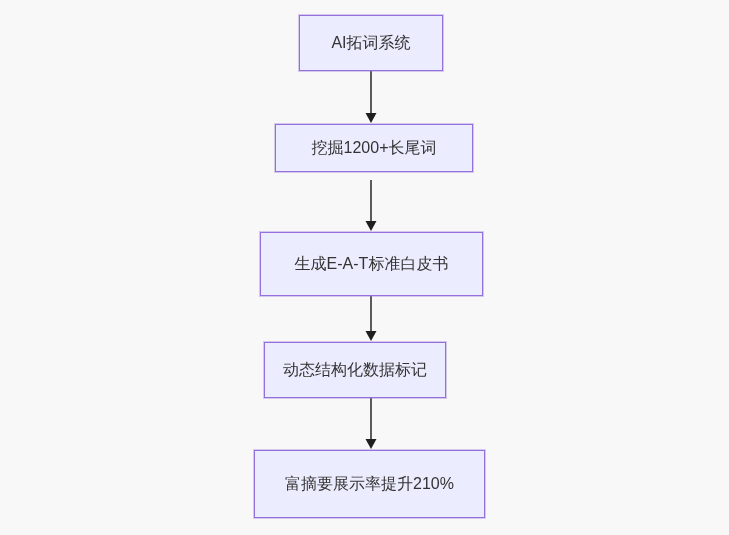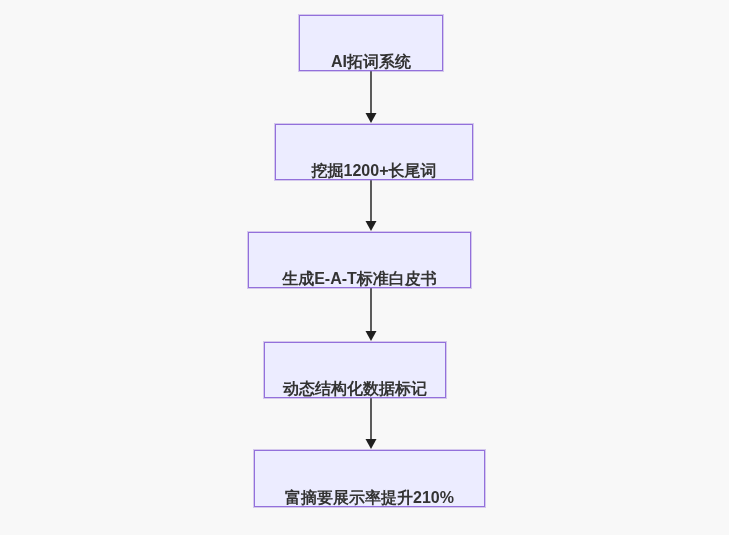--- a/index.html
+++ b/index.html
@@ -35,27 +35,26 @@
   .edge-head {
     fill: var(--arrowhead);
     stroke: none;
   }
   .node {
     position: absolute;
     background: var(--node-fill);
     border: 1px solid var(--node-border);
     box-shadow: 0 0 0 1px var(--node-border-halo);
     display: flex;
-    align-items: flex-end;
+    align-items: center;
     justify-content: center;
     color: var(--text);
     font-size: 16px;
     line-height: 1;
     white-space: nowrap;
-    font-weight: bold;
   }
 </style>
 </head>
 <body>
 
 <div class="canvas">
 
   <svg class="edges-layer" width="729" height="535" viewBox="0 0 729 535">
     <g>
       <line class="edge-line" x1="371" y1="71" x2="371" y2="114"></line>
@@ -72,29 +71,29 @@
     <g>
       <line class="edge-line" x1="371" y1="398" x2="371" y2="440"></line>
       <polygon class="edge-head" points="371,449 365.5,439 376.5,439"></polygon>
     </g>
   </svg>
 
   <div class="node" style="left:299px; top:15px;  width:144px; height:56px">
     <span>AI拓词系统</span>
   </div>
 
-  <div class="node" style="left:275px; top:124px; width:198px; height:56px">
+  <div class="node" style="left:275px; top:124px; width:198px; height:48px">
     <span>挖掘1200+长尾词</span>
   </div>
 
-  <div class="node" style="left:248px; top:232px; width:223px; height:56px">
+  <div class="node" style="left:260px; top:232px; width:223px; height:64px">
     <span>生成E-A-T标准白皮书</span>
   </div>
 
   <div class="node" style="left:264px; top:342px; width:182px; height:56px">
     <span>动态结构化数据标记</span>
   </div>
 
-  <div class="node" style="left:254px; top:450px; width:231px; height:57px">
+  <div class="node" style="left:254px; top:450px; width:231px; height:68px">
     <span>富摘要展示率提升210%</span>
   </div>
 
 </div>
 
 </body></html>

